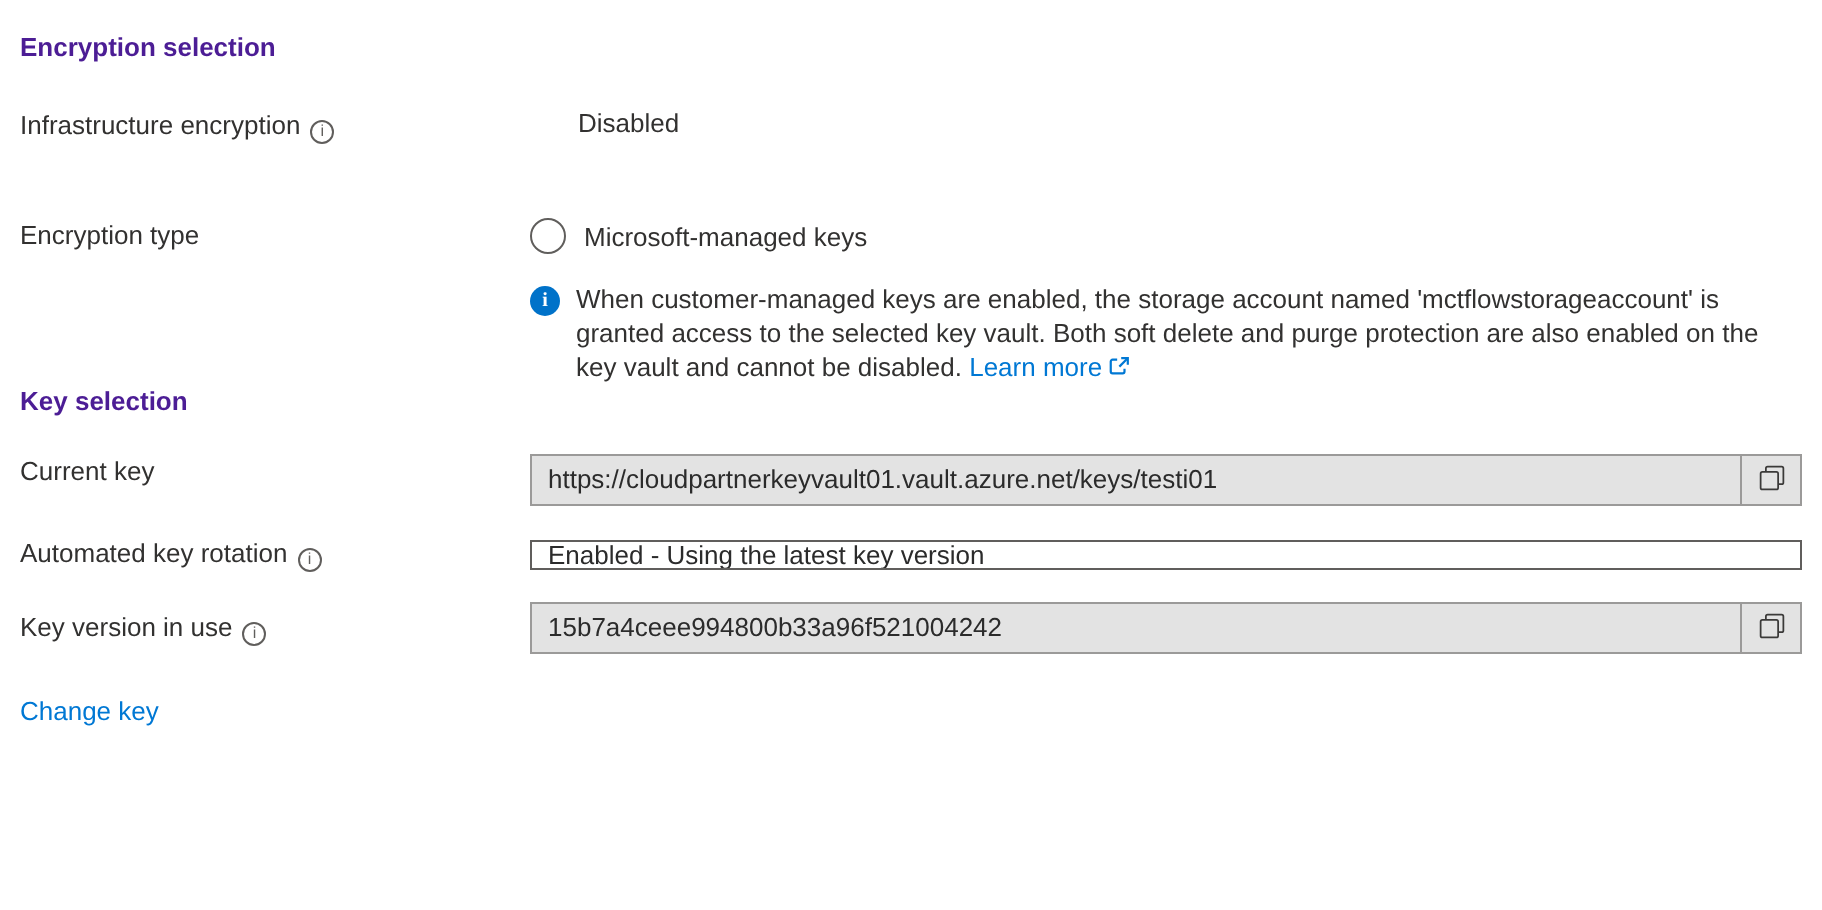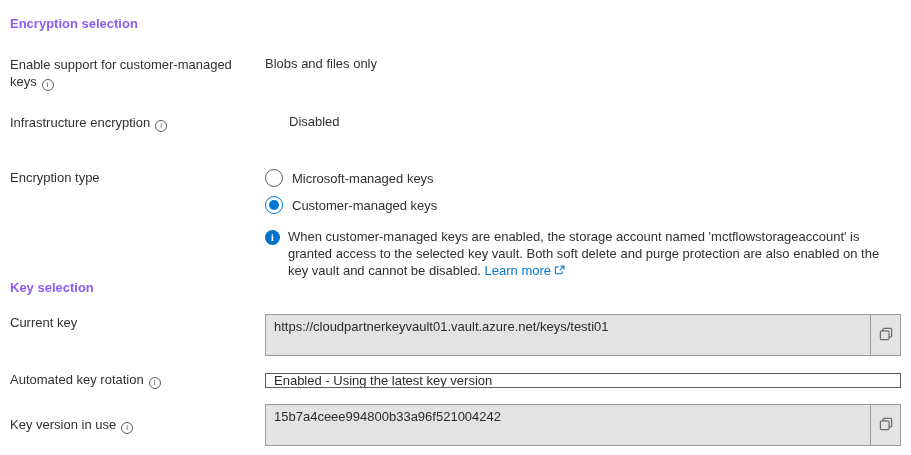--- a/index.html
+++ b/index.html
@@ -11,21 +11,21 @@
     width: 911px;
     height: 455px;
     overflow: hidden;
   }
   .page { padding: 16px 10px 0 10px; }
 
   .section-title {
     font-size: 13px;
     font-weight: 700;
     margin: 0;
-    color: #8b5cf6;
+    color: #4c1d95;
   }
 
   .row { display: flex; align-items: flex-start; }
   .label-col { width: 255px; flex-shrink: 0; padding-right: 10px; line-height: 17px; }
   .value-col { flex: 1; max-width: 638px; }
 
   .info-icon-small {
     display: inline-block;
     width: 12px; height: 12px;
     border: 1px solid #605e5c;
@@ -78,21 +78,21 @@
     font-family: "Liberation Serif", serif;
   }
   .info-banner-text { line-height: 17px; }
   a.link { color: #0078d4; text-decoration: none; cursor: pointer; }
   .ext-icon { vertical-align: -1px; margin-left: 3px; }
 
   
   .readonly-field {
     display: flex;
     align-items: stretch;
-    height: 42px;
+    height: 26px;
     background: #e3e3e3;
     border: 1px solid #9b9a99;
     width: 100%;
   }
   .readonly-field .field-text {
     flex: 1;
     line-height: 24px;
     padding: 0 8px;
     white-space: nowrap;
     overflow: hidden;
@@ -134,52 +134,40 @@
   .change-key { margin-top: 21px; display: inline-block; }
 </style>
 </head>
 <body>
 
 <div class="page">
 
   <h3 class="section-title">Encryption selection</h3>
 
   
-  <div class="row mt-row1">
-    <div class="label-col">
-      <span>Enable support for customer-managed keys</span><i class="info-icon-small">i</i>
-    </div>
-    <div class="value-col">
-      <span>Blobs and files only</span>
-    </div>
-  </div>
 
   
   <div class="row mt-row2">
     <div class="label-col">
       <span>Infrastructure encryption</span><i class="info-icon-small">i</i>
     </div>
     <div class="value-col">
       <span>Disabled</span>
     </div>
   </div>
 
   
   <div class="row mt-row3">
     <div class="label-col">
       <span>Encryption type</span>
     </div>
     <div class="value-col">
       <div class="radio-option">
         <span class="radio-circle"></span>
         <span>Microsoft-managed keys</span>
-      </div>
-      <div class="radio-option selected">
-        <span class="radio-circle"></span>
-        <span>Customer-managed keys</span>
       </div>
 
       <div class="info-banner">
         <span class="info-banner-icon">i</span>
         <span class="info-banner-text">
           <span>When customer-managed keys are enabled, the storage account named 'mctflowstorageaccount' is granted access to the selected key vault. Both soft delete and purge protection are also enabled on the key vault and cannot be disabled.</span>
           <a class="link">Learn more</a><span class="ext-icon"><svg width="11" height="11" viewBox="0 0 12 12" fill="none" stroke="#0078d4" stroke-width="1.2">
                 <path d="M5 2 H2.5 a1 1 0 0 0 -1 1 v5.5 a1 1 0 0 0 1 1 h5.5 a1 1 0 0 0 1 -1 V7"></path>
                 <path d="M7.2 1.2 h3.6 v3.6"></path>
                 <path d="M10.6 1.4 L6.2 5.8"></path>

